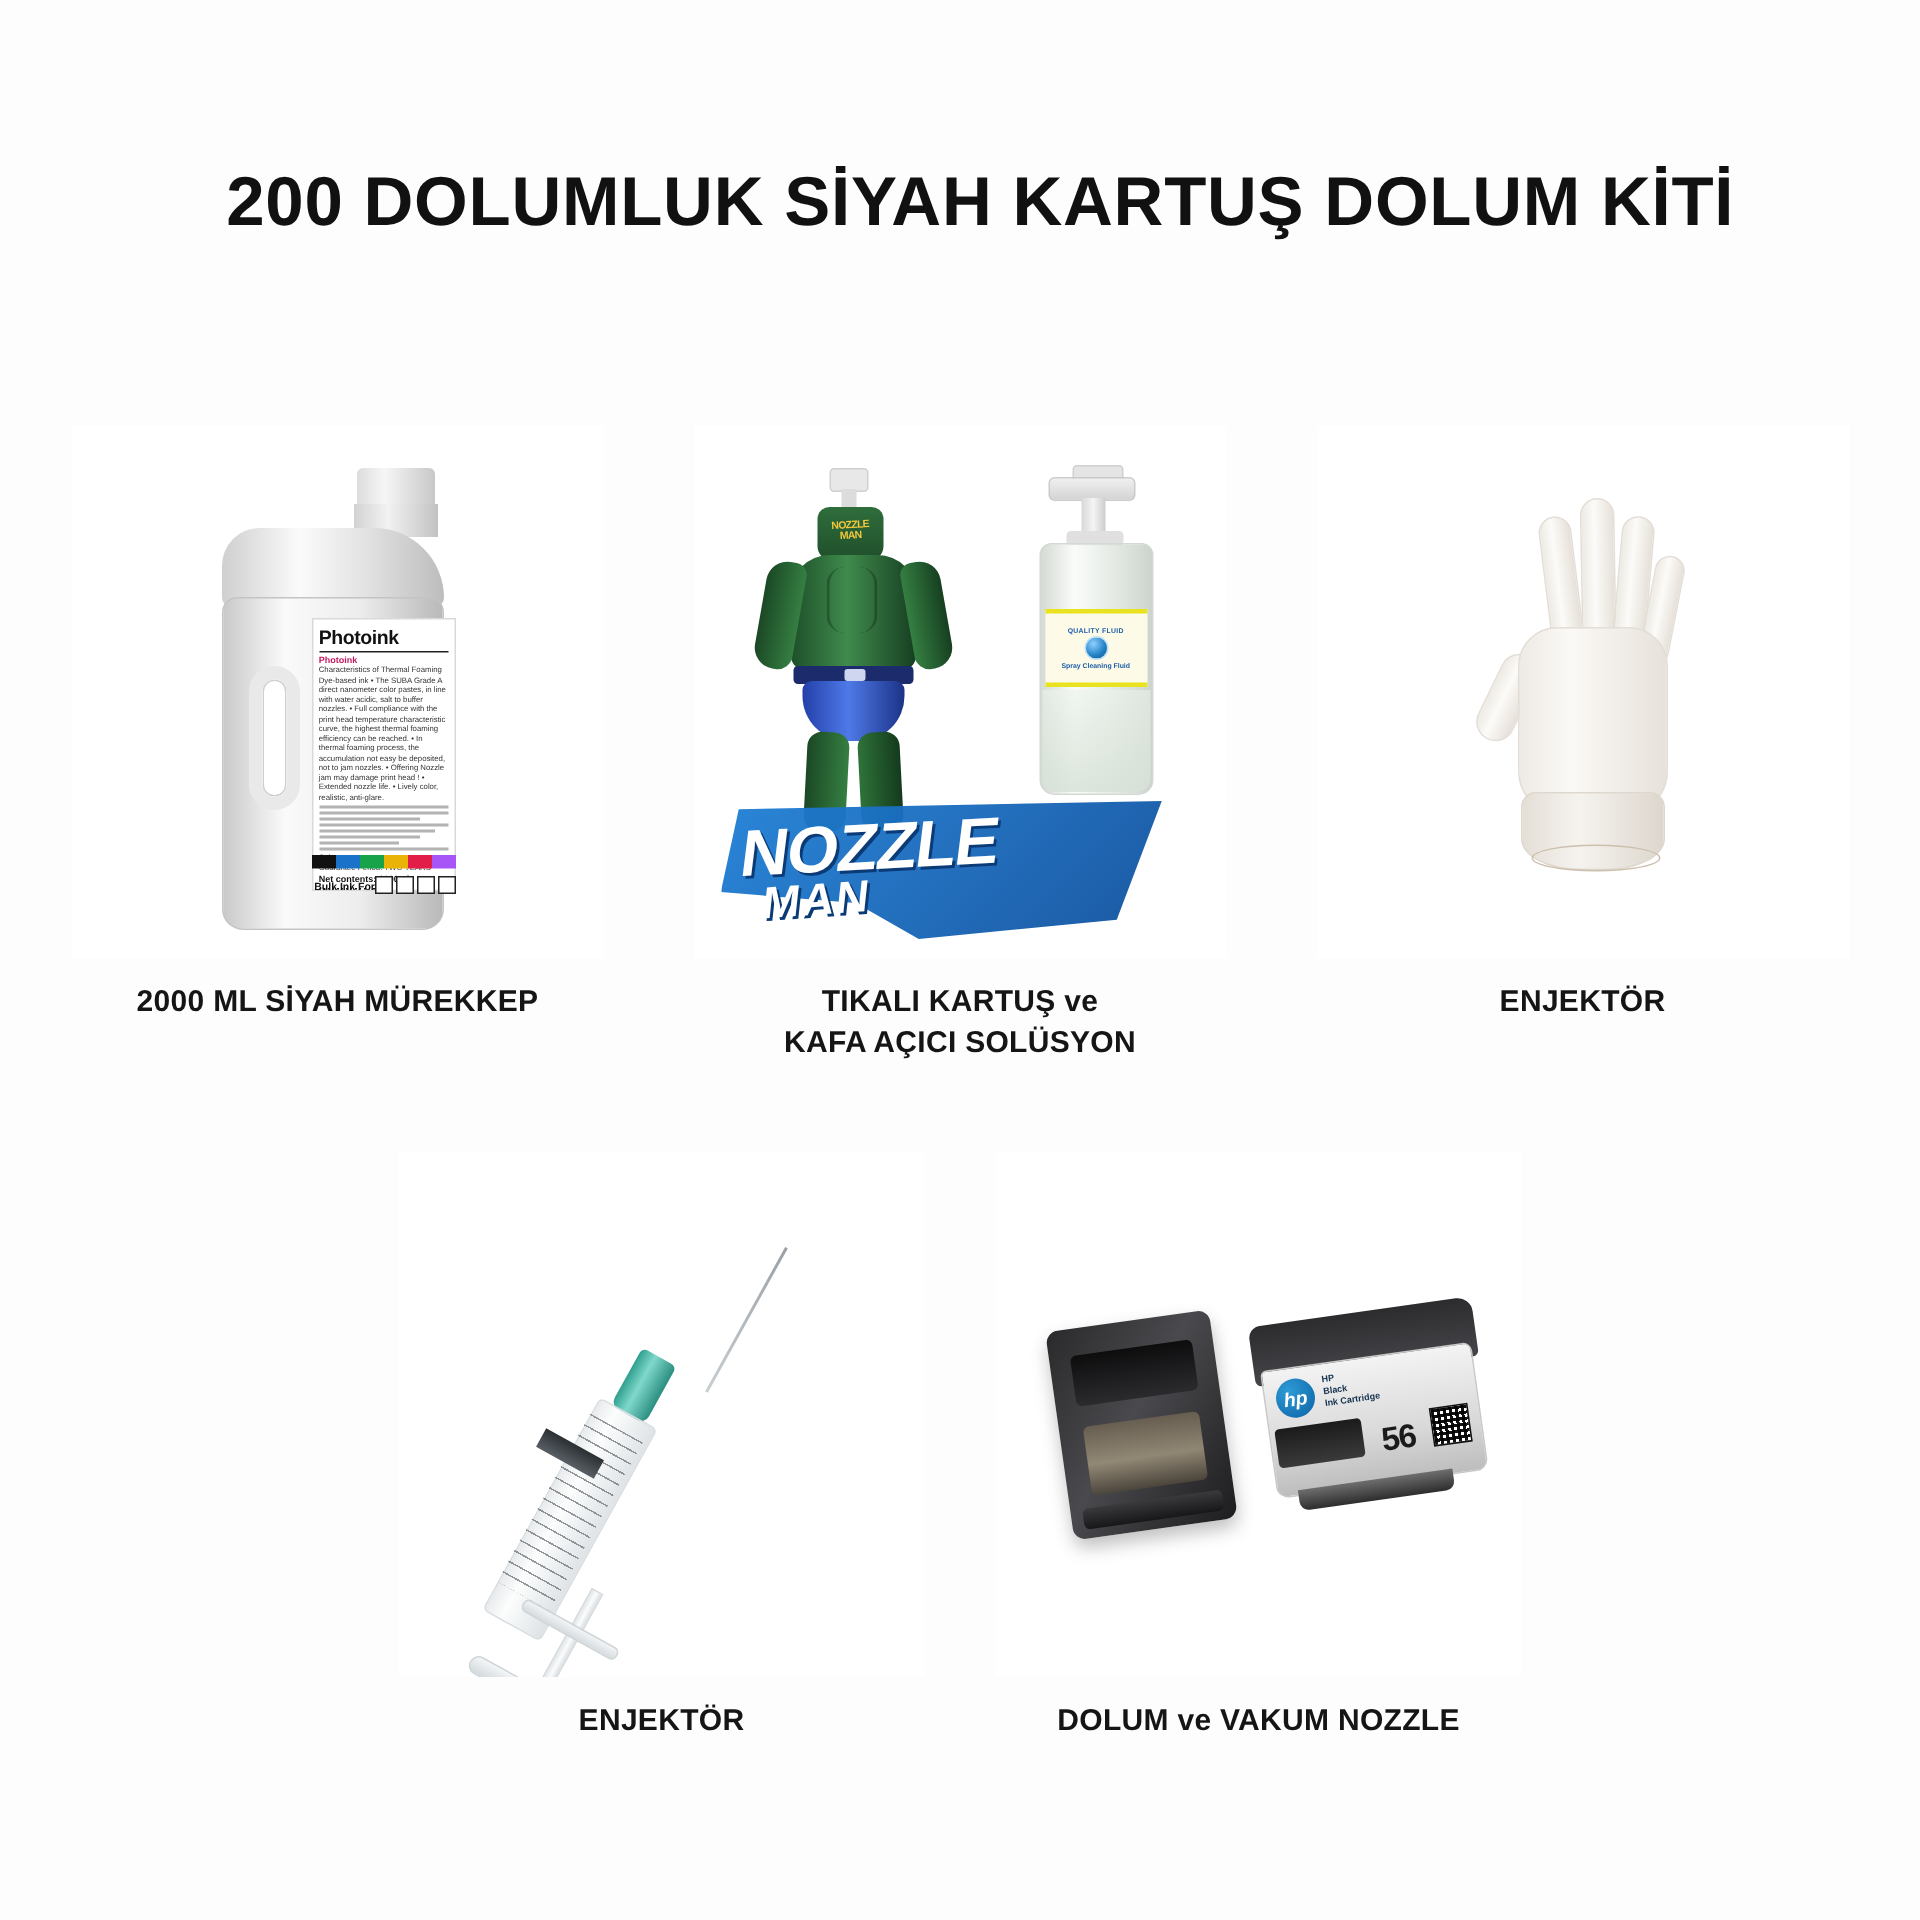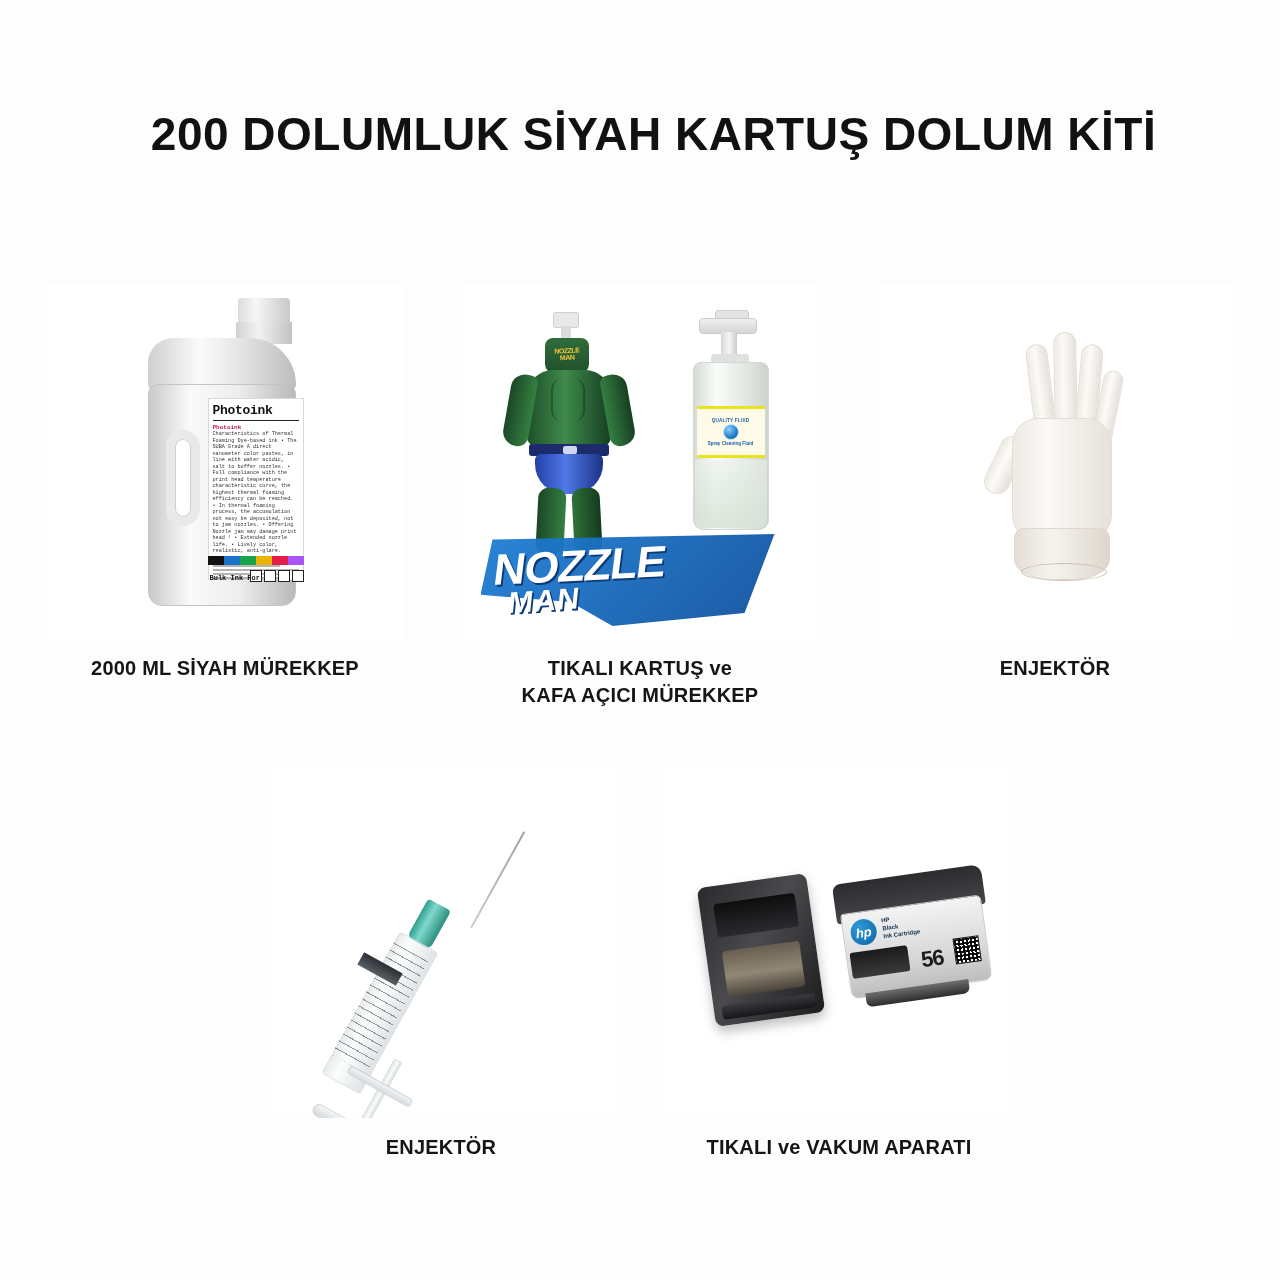--- a/index.html
+++ b/index.html
@@ -68,21 +68,21 @@
     text-align: center;
     font-size: 20px;
     font-weight: bold;
     color: #151515;
     line-height: 1.35;
     letter-spacing: 0.2px;
     white-space: pre-line;
   }
 
   
-  .bottle-wrap { position: absolute; left: 92px; top: 14px; width: 175px; height: 312px; font-family: Liberation Mono, monospace; }
+  .bottle-wrap { position: absolute; left: 92px; top: 28px; width: 175px; height: 312px; }
   .bottle-cap {
     position: absolute; left: 98px; top: 0; width: 52px; height: 26px;
     background: linear-gradient(to right,#dcdcdc,#f6f6f6 35%,#c8c8c8);
     border-radius: 4px 4px 2px 2px;
   }
   .bottle-neck {
     position: absolute; left: 96px; top: 24px; width: 56px; height: 22px;
     background: linear-gradient(to right,#d2d2d2,#f2f2f2 40%,#c2c2c2);
   }
   .bottle-shoulder {
@@ -477,21 +477,21 @@
 
           <div class="logo-block">
             <div class="logo-flag"></div>
             <div class="logo-word">NOZZLE</div>
             <div class="logo-word2">MAN</div>
           </div>
 
         </div>
       </div>
       <div class="caption">TIKALI KARTUŞ ve
-KAFA AÇICI MÜREKKEP</div>
+KAFA AÇICI SOLÜSYON</div>
     </div>
 
     <div class="card">
       <div class="thumb">
         <div class="glove">
           <div class="finger f1"></div>
           <div class="finger f2"></div>
           <div class="finger f3"></div>
           <div class="finger f4"></div>
           <div class="finger thumb-f"></div>
@@ -542,18 +542,18 @@
               <span>Ink Cartridge</span>
             </div>
             <div class="cart-black"></div>
             <div class="cart-num">56</div>
             <div class="cart-qr"></div>
             <div class="cart-nozzle"></div>
           </div>
 
         </div>
       </div>
-      <div class="caption">TIKALI ve VAKUM APARATI</div>
+      <div class="caption">DOLUM ve VAKUM NOZZLE</div>
     </div>
 
   </div>
 
 </div>
 
 </body></html>

